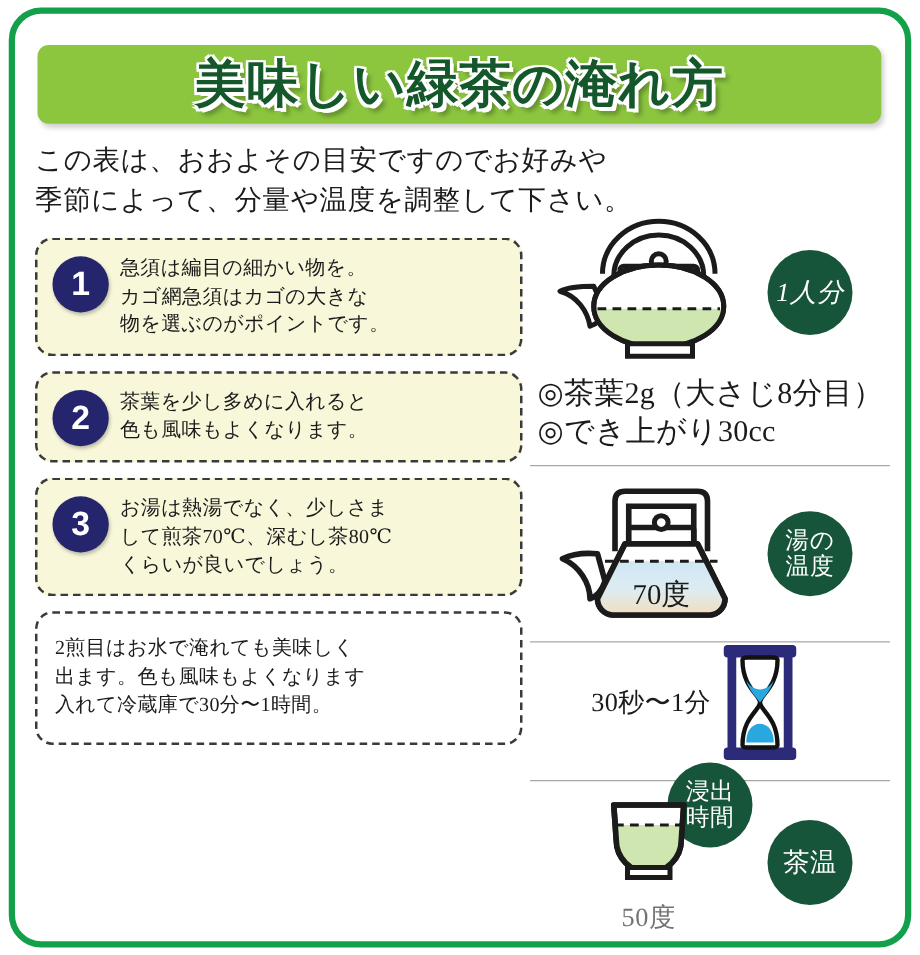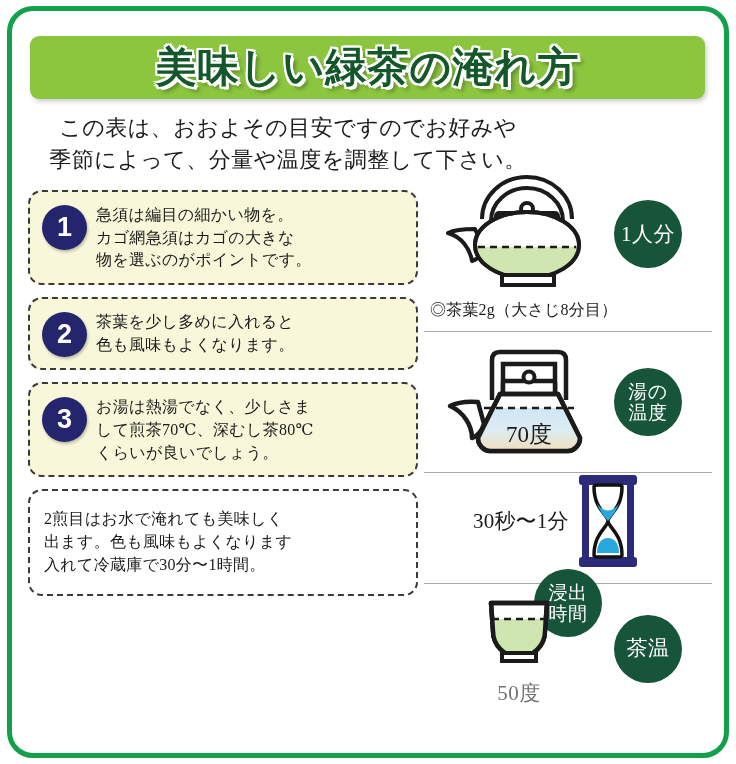--- a/index.html
+++ b/index.html
@@ -63,21 +63,21 @@
   .intro {
     position: absolute;
     left: 28px;
     top: 112px;
     width: 520px;
     color: #1b1b1b;
     font-size: 22px;
     line-height: 1.45;
     letter-spacing: 0.5px;
   }
-  .intro div { white-space: nowrap; text-align: center; }
+  .intro div { white-space: nowrap; }
 
   
   .left-col {
     position: absolute;
     left: 28px;
     top: 190px;
     width: 390px;
   }
   .step-box {
     position: relative;
@@ -161,25 +161,24 @@
     justify-content: center;
     text-align: center;
     font-size: 21px;
     line-height: 1.08;
     letter-spacing: 0.5px;
     flex: 0 0 auto;
   }
   .badge-circle.two-line { font-size: 19px; line-height: 1.12; }
   .note-list {
     color: #1b1b1b;
-    font-size: 16px;
+    font-size: 24px;
     line-height: 1.3;
     letter-spacing: 0.2px;
     padding-left: 6px;
-    font-family: Liberation Serif, serif;
   }
   .note-list div { white-space: nowrap; }
   .side-label {
     color: #1b1b1b;
     font-size: 21px;
     letter-spacing: 0.2px;
     white-space: nowrap;
   }
   .under-label {
     color: #737373;
@@ -244,21 +243,21 @@
         <div>出ます。色も風味もよくなります</div>
         <div>入れて冷蔵庫で30分〜1時間。</div>
       </div>
     </div>
 
   </div>
 
   <div class="right-col">
 
     <div class="right-row">
-      <div class="row-body" style="height:132px;">
+      <div class="row-body" style="height:132px;font-style:italic;">
         <div class="illus-wrap" style="width:190px;">
           <svg width="150" height="122" viewBox="0 0 150 122">
             <defs>
               <clipPath id="potClip">
                 <ellipse cx="83" cy="72" rx="52" ry="33"></ellipse>
               </clipPath>
             </defs>
 
             <path d="M38 46 A45 42 0 0 1 128 46" fill="none" stroke="#1b1b1b" stroke-width="4"></path>
             <path d="M47 48 A36 33 0 0 1 119 48" fill="none" stroke="#1b1b1b" stroke-width="4"></path>
@@ -277,20 +276,21 @@
 
             <line x1="34" y1="74" x2="132" y2="74" stroke="#1b1b1b" stroke-width="2.5" stroke-dasharray="7 5"></line>
 
             <rect x="58" y="102" width="52" height="10" fill="#fff" stroke="#1b1b1b" stroke-width="4"></rect>
           </svg>
         </div>
         <div class="badge-circle">1人分</div>
       </div>
       <div class="note-list">
         <div>◎茶葉2g（大さじ8分目）</div>
+        <div>◎でき上がり30cc</div>
       </div>
       <div class="divider" style="margin-top:10px;"></div>
     </div>
 
     <div class="right-row">
       <div class="row-body" style="height:140px;">
         <div class="illus-wrap" style="width:190px;">
           <svg width="158" height="128" viewBox="0 0 158 128">
             <defs>
               <linearGradient id="kettleFill" x1="0" y1="0" x2="0" y2="1">

